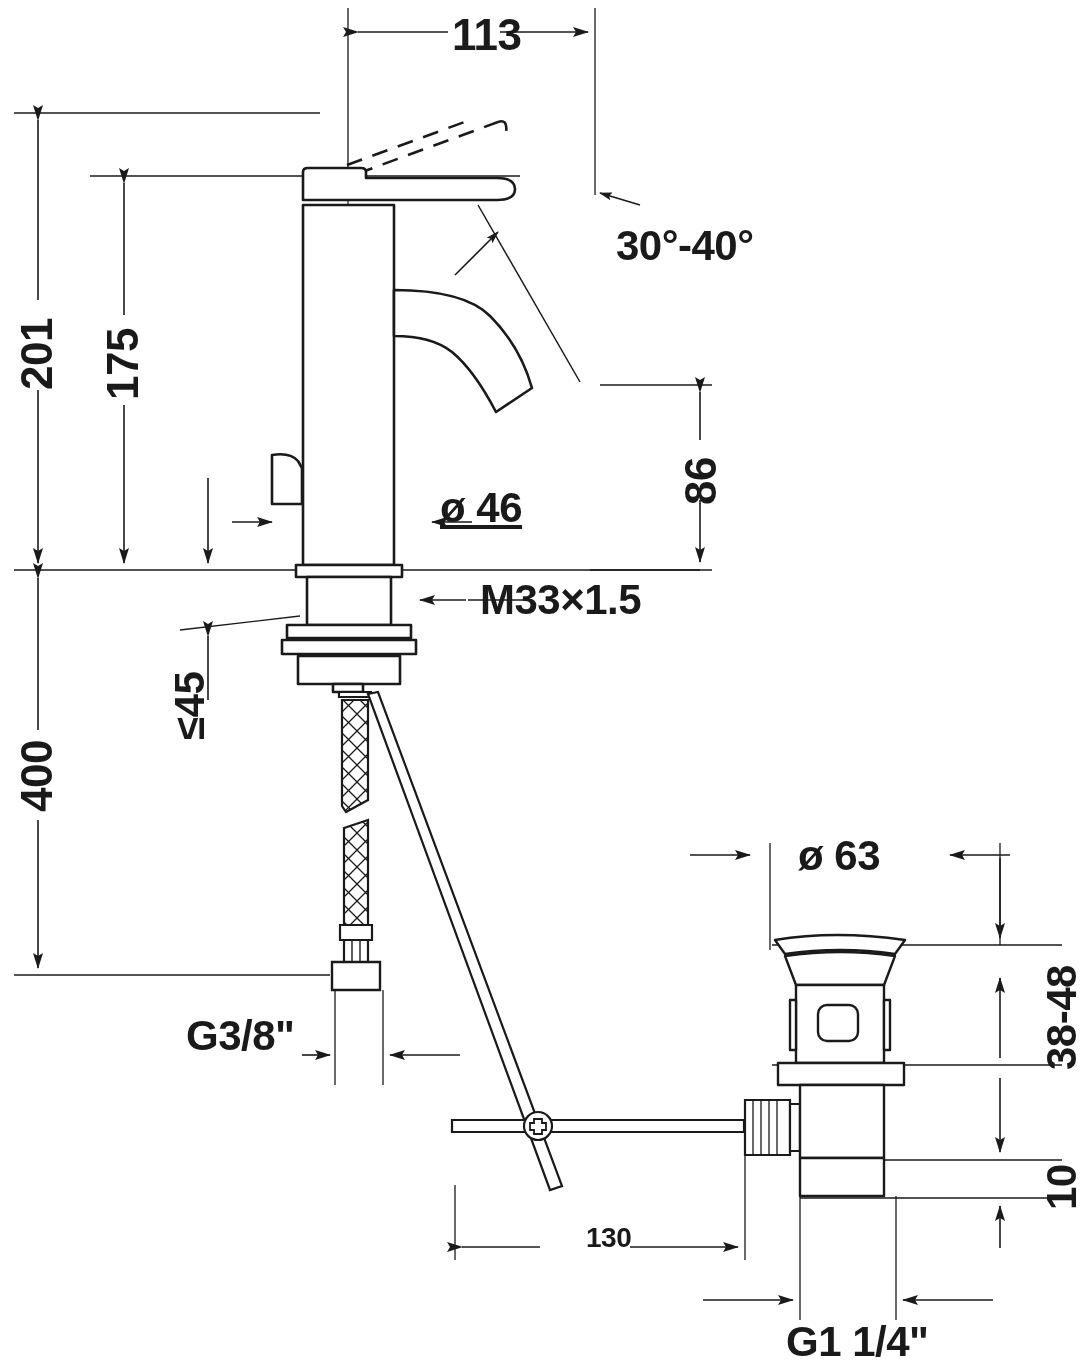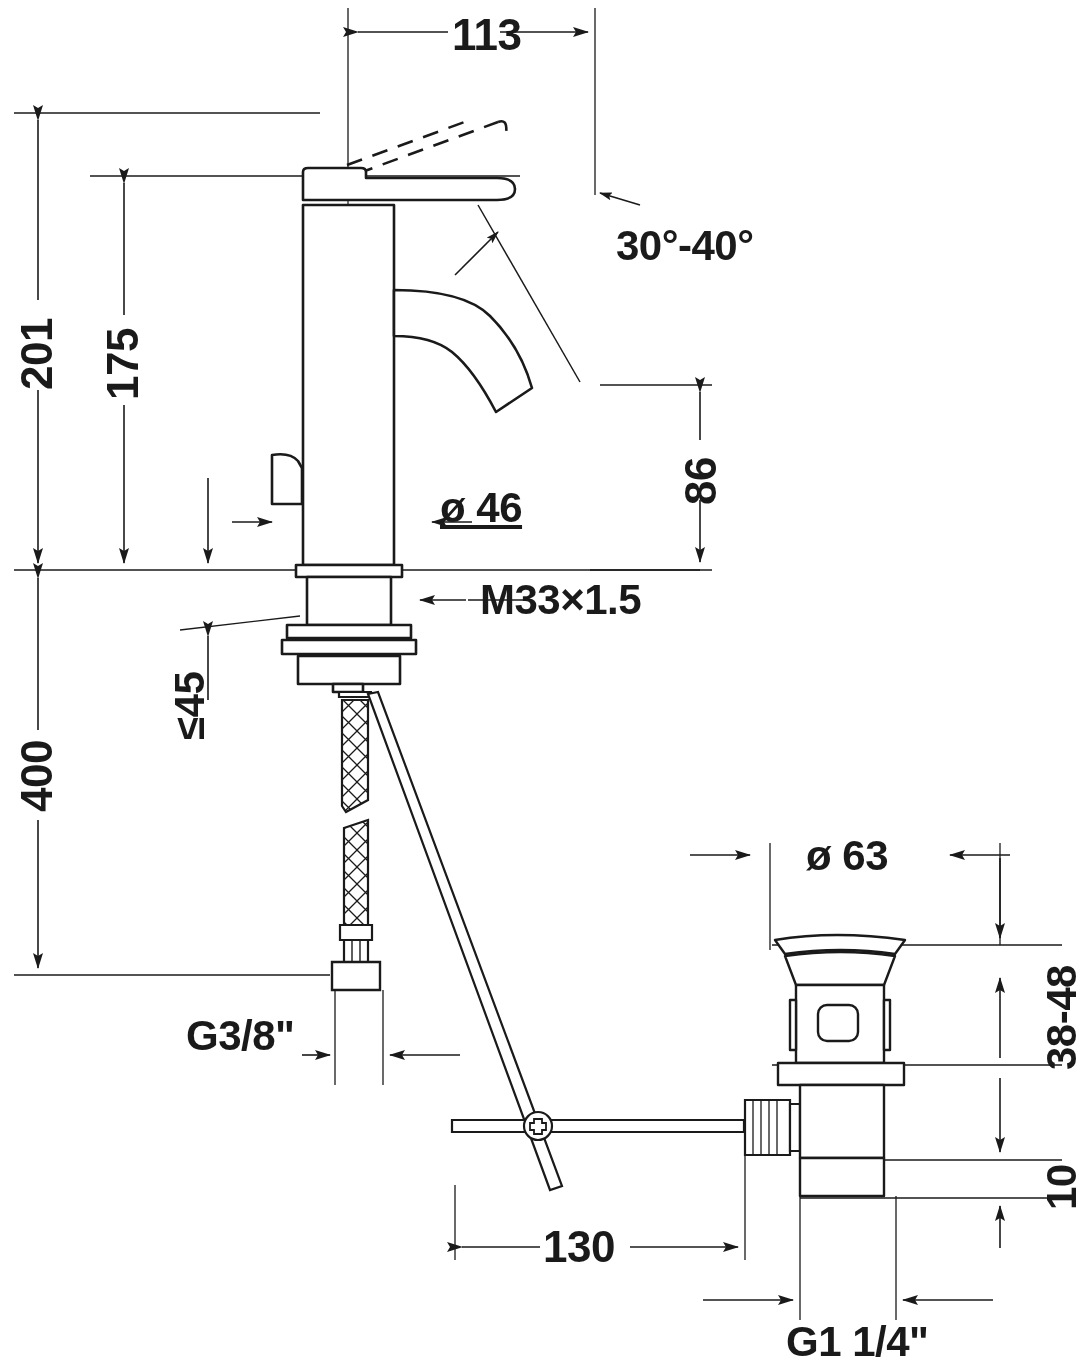--- a/index.html
+++ b/index.html
@@ -178,23 +178,23 @@
 <div class="lbl" style="left:480px;top:576px;font-size:42px;">M33×1.5</div>
 
 <div class="lbl rot" style="left:166px;top:740px;font-size:42px;">≤45</div>
 
 <div class="lbl rot" style="left:12px;top:812px;font-size:44px;">400</div>
 
 <div class="lbl" style="left:186px;top:1012px;font-size:42px;">G3/8"</div>
 
 <div class="lbl" style="left:616px;top:222px;font-size:42px;">30°-40°</div>
 
-<div class="lbl" style="left:798px;top:832px;font-size:42px;margin-left:8px;">ø 63</div>
+<div class="lbl" style="left:798px;top:832px;font-size:42px;">ø 63</div>
 
 <div class="lbl rot" style="left:1038px;top:1070px;font-size:42px;">38-48</div>
 
 <div class="lbl rot" style="left:1038px;top:1210px;font-size:42px;">10</div>
 
-<div class="lbl" style="left:543px;top:1222px;font-size:44px;">130</div>
+<div class="lbl" style="left:586px;top:1222px;font-size:28px;">130</div>
 
 <div class="lbl" style="left:786px;top:1318px;font-size:42px;">G1 1/4"</div>
 
 </div>
 
 </body></html>

